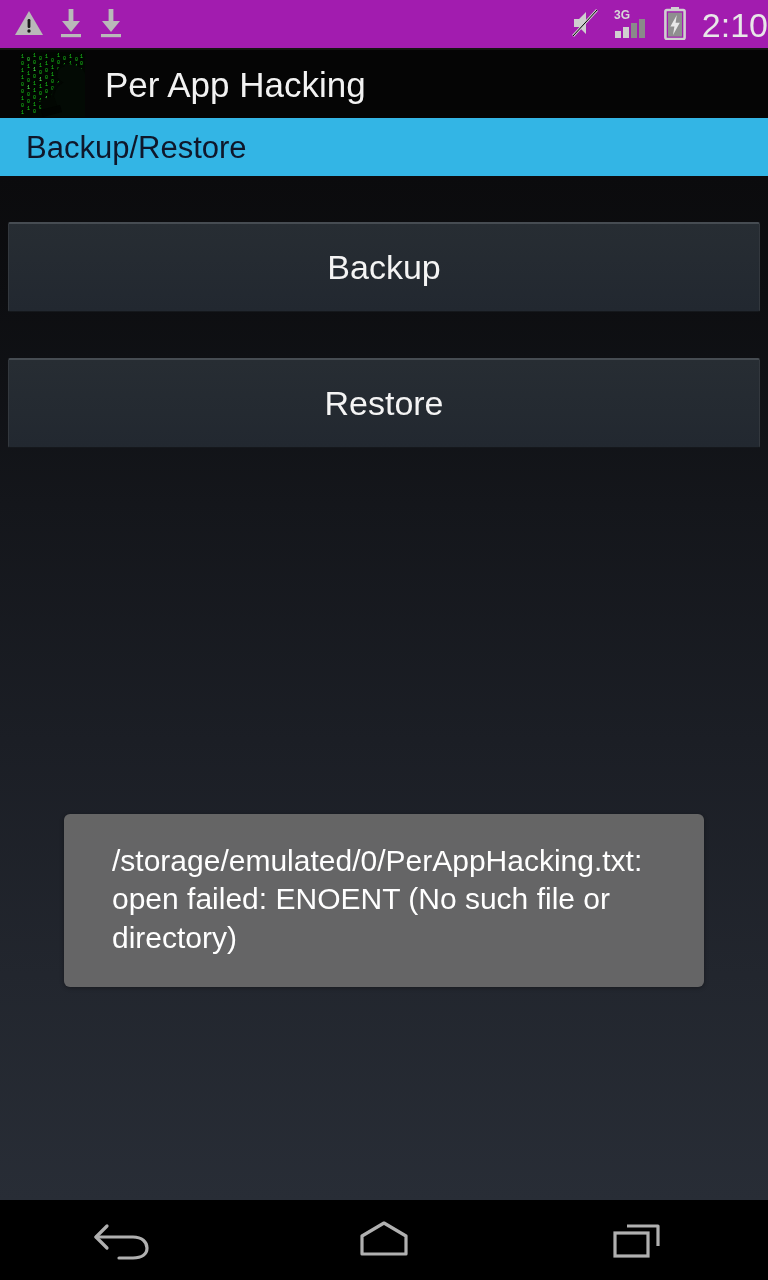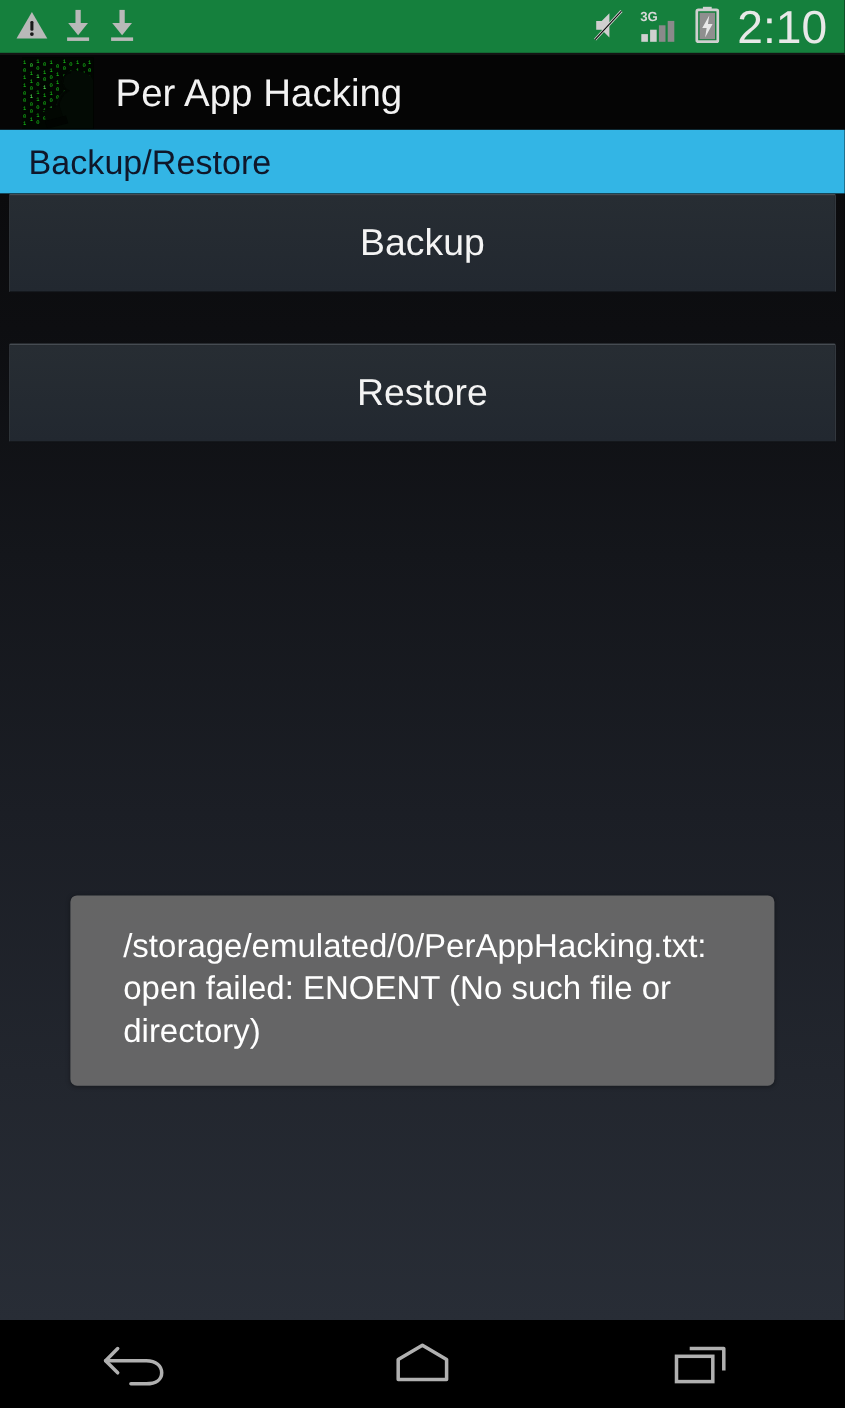--- a/index.html
+++ b/index.html
@@ -17,24 +17,24 @@
     width: 768px;
     height: 1280px;
     background: #000;
     display: flex;
     flex-direction: column;
   }
 
   
   #status-bar {
     height: 50px;
-    background: #15803d;
-    display: flex;
-    align-items: center;
-    padding: 0 16px 0 14px;
+    background: #a21caf;
+    display: flex;
+    align-items: center;
+    padding: 0 0 0 14px;
     flex: 0 0 auto;
     position: relative;
   }
   #status-bar::after {
     content: "";
     position: absolute;
     left: 0; right: 0; bottom: 0;
     height: 2px;
     background: #141414;
   }
@@ -45,21 +45,21 @@
   }
   .status-right {
     margin-left: auto;
     display: flex;
     align-items: center;
     gap: 11px;
   }
   .sicon { display: block; }
   #status-clock {
     color: #e8e8e8;
-    font-size: 42px;
+    font-size: 34px;
     letter-spacing: 0px;
     margin-left: 5px;
     font-weight: 400;
     line-height: 1;
   }
 
   
   #app-header {
     height: 68px;
     background: #050505;
@@ -143,21 +143,21 @@
     border-right: 1px solid #33383e;
     border-bottom: 1px solid #15181c;
     border-radius: 2px;
     color: #f4f4f4;
     font-size: 34px;
     font-family: "Liberation Sans", sans-serif;
     font-weight: 400;
     cursor: pointer;
     text-align: center;
   }
-  #backup-button { }
+  #backup-button { margin-top: 46px; }
   #restore-button { margin-top: 46px; }
 
   
   #toast {
     position: absolute;
     left: 64px;
     width: 640px;
     top: 638px;
     background: rgba(107,107,107,0.93);
     border-radius: 6px;

